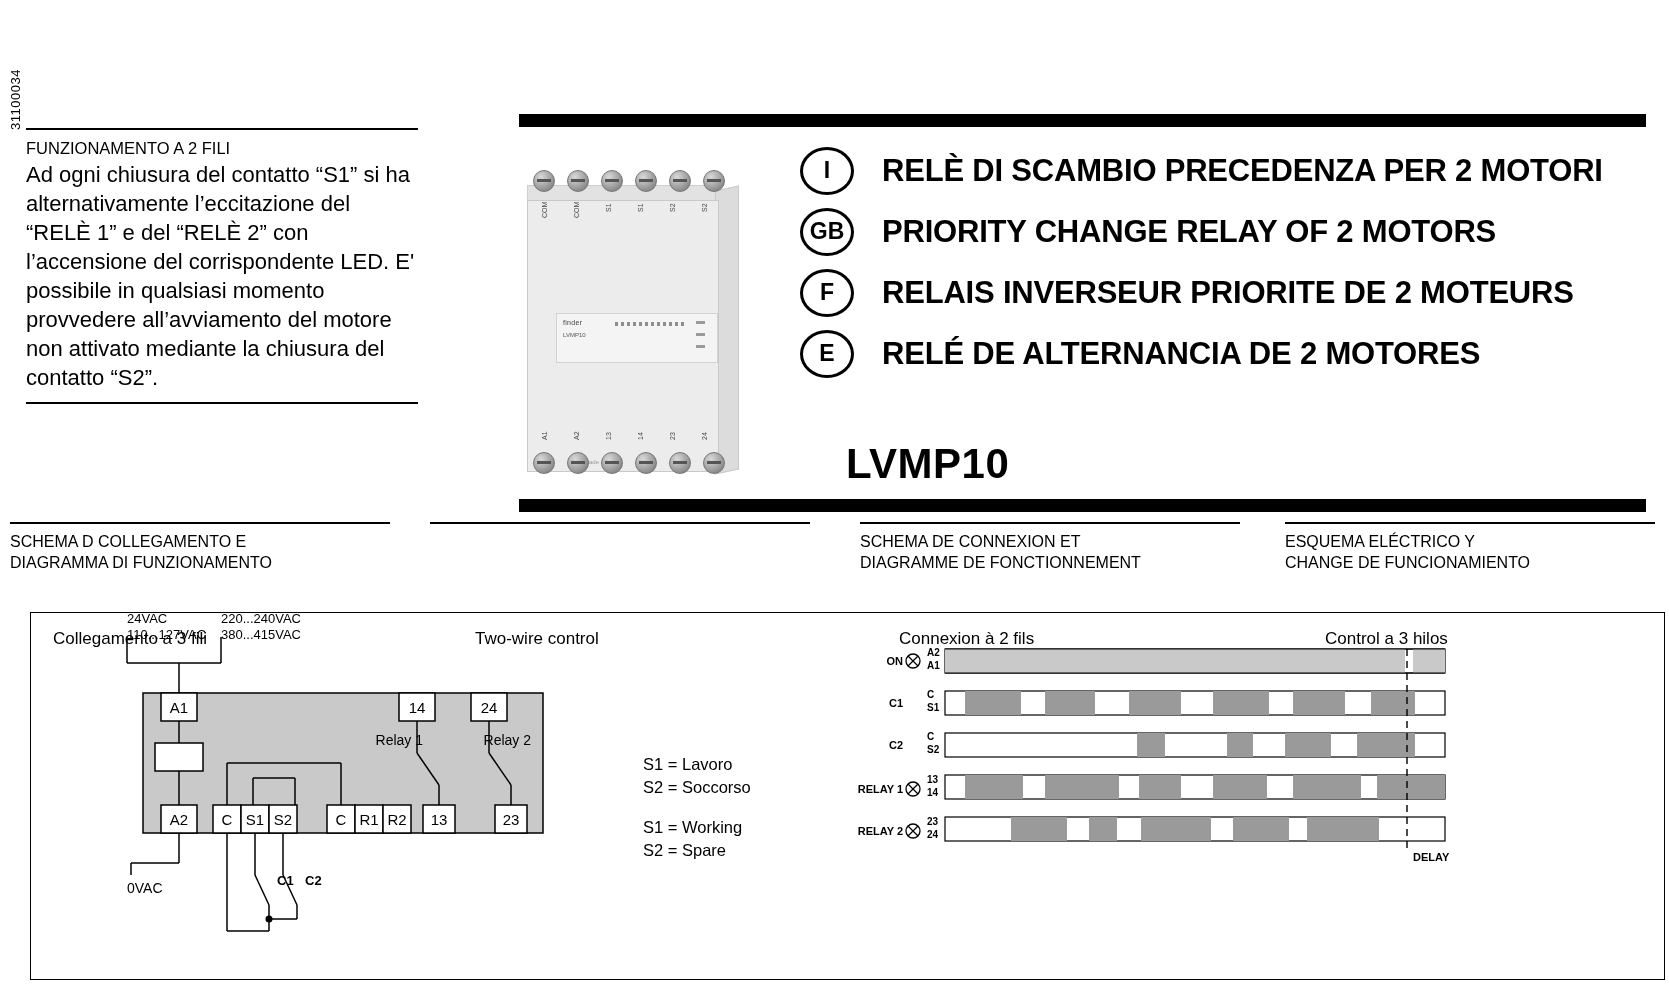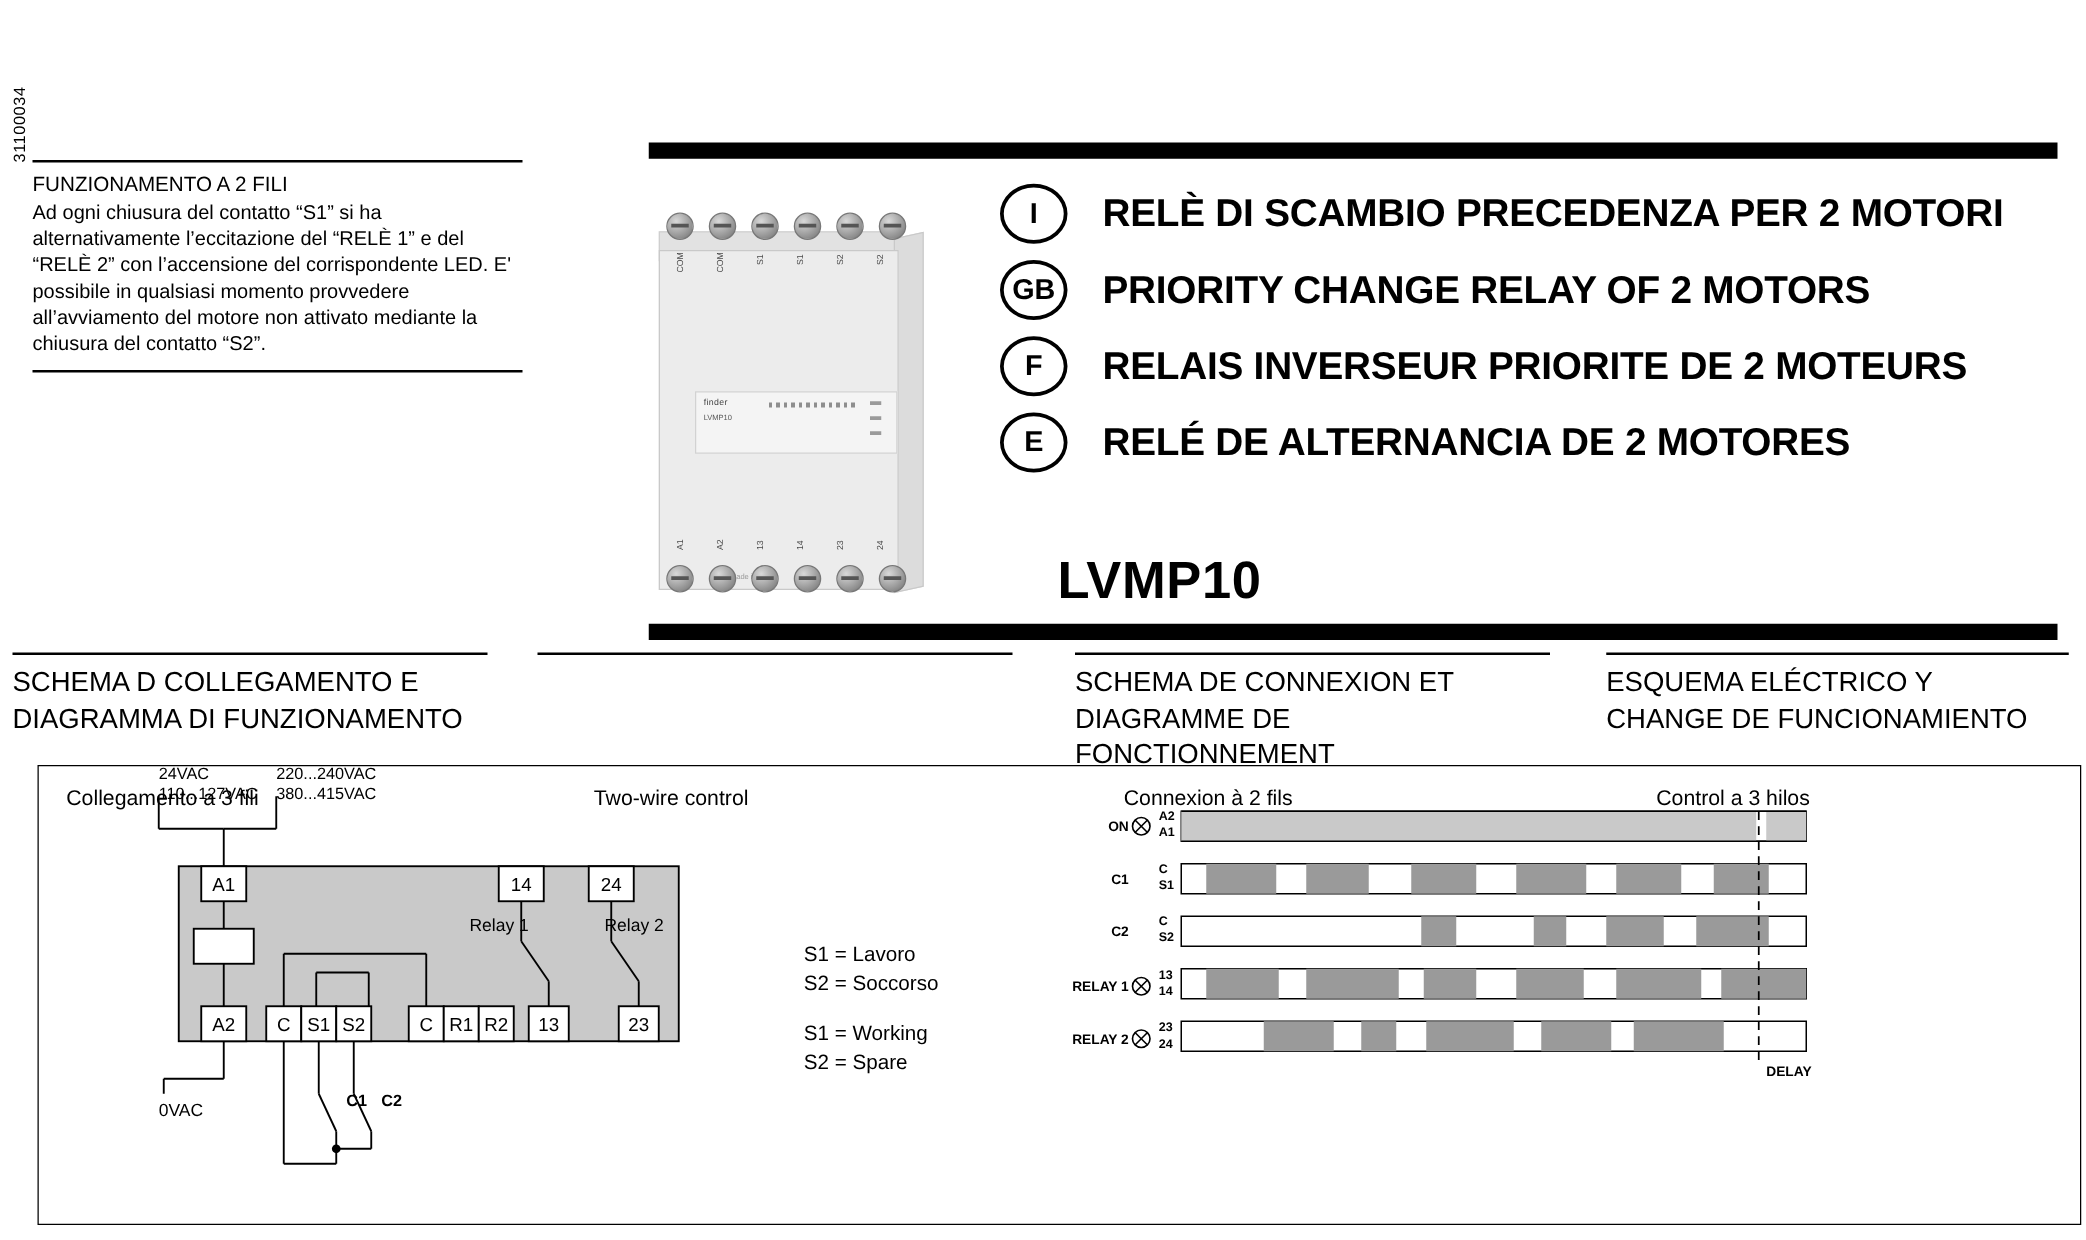--- a/index.html
+++ b/index.html
@@ -50,21 +50,21 @@
   .intro .rule-bottom {
     border-top: 2px solid #000;
     width: 392px;
     margin-top: 10px;
   }
   .intro-title {
     font-size: 16.5px;
     line-height: 1.32;
   }
   .intro-body {
-    font-size: 16px;
+    font-size: 22px;
     line-height: 1.32;
   }
 
   
   .bar-top {
     position: absolute;
     left: 519px;
     top: 114px;
     width: 1127px;
     height: 13px;
@@ -231,21 +231,21 @@
   }
   .sec {
     position: absolute;
     top: 0;
   }
   .sec .rule {
     border-top: 2px solid #000;
     margin-bottom: 8px;
   }
   .sec .txt {
-    font-size: 22px;
+    font-size: 16px;
     line-height: 1.3;
   }
   .sec1 { left: 10px; width: 380px; }
   .sec2 { left: 430px; width: 380px; }
   .sec3 { left: 860px; width: 380px; }
   .sec4 { left: 1285px; width: 370px; }
 
   
   .panel {
     position: absolute;

